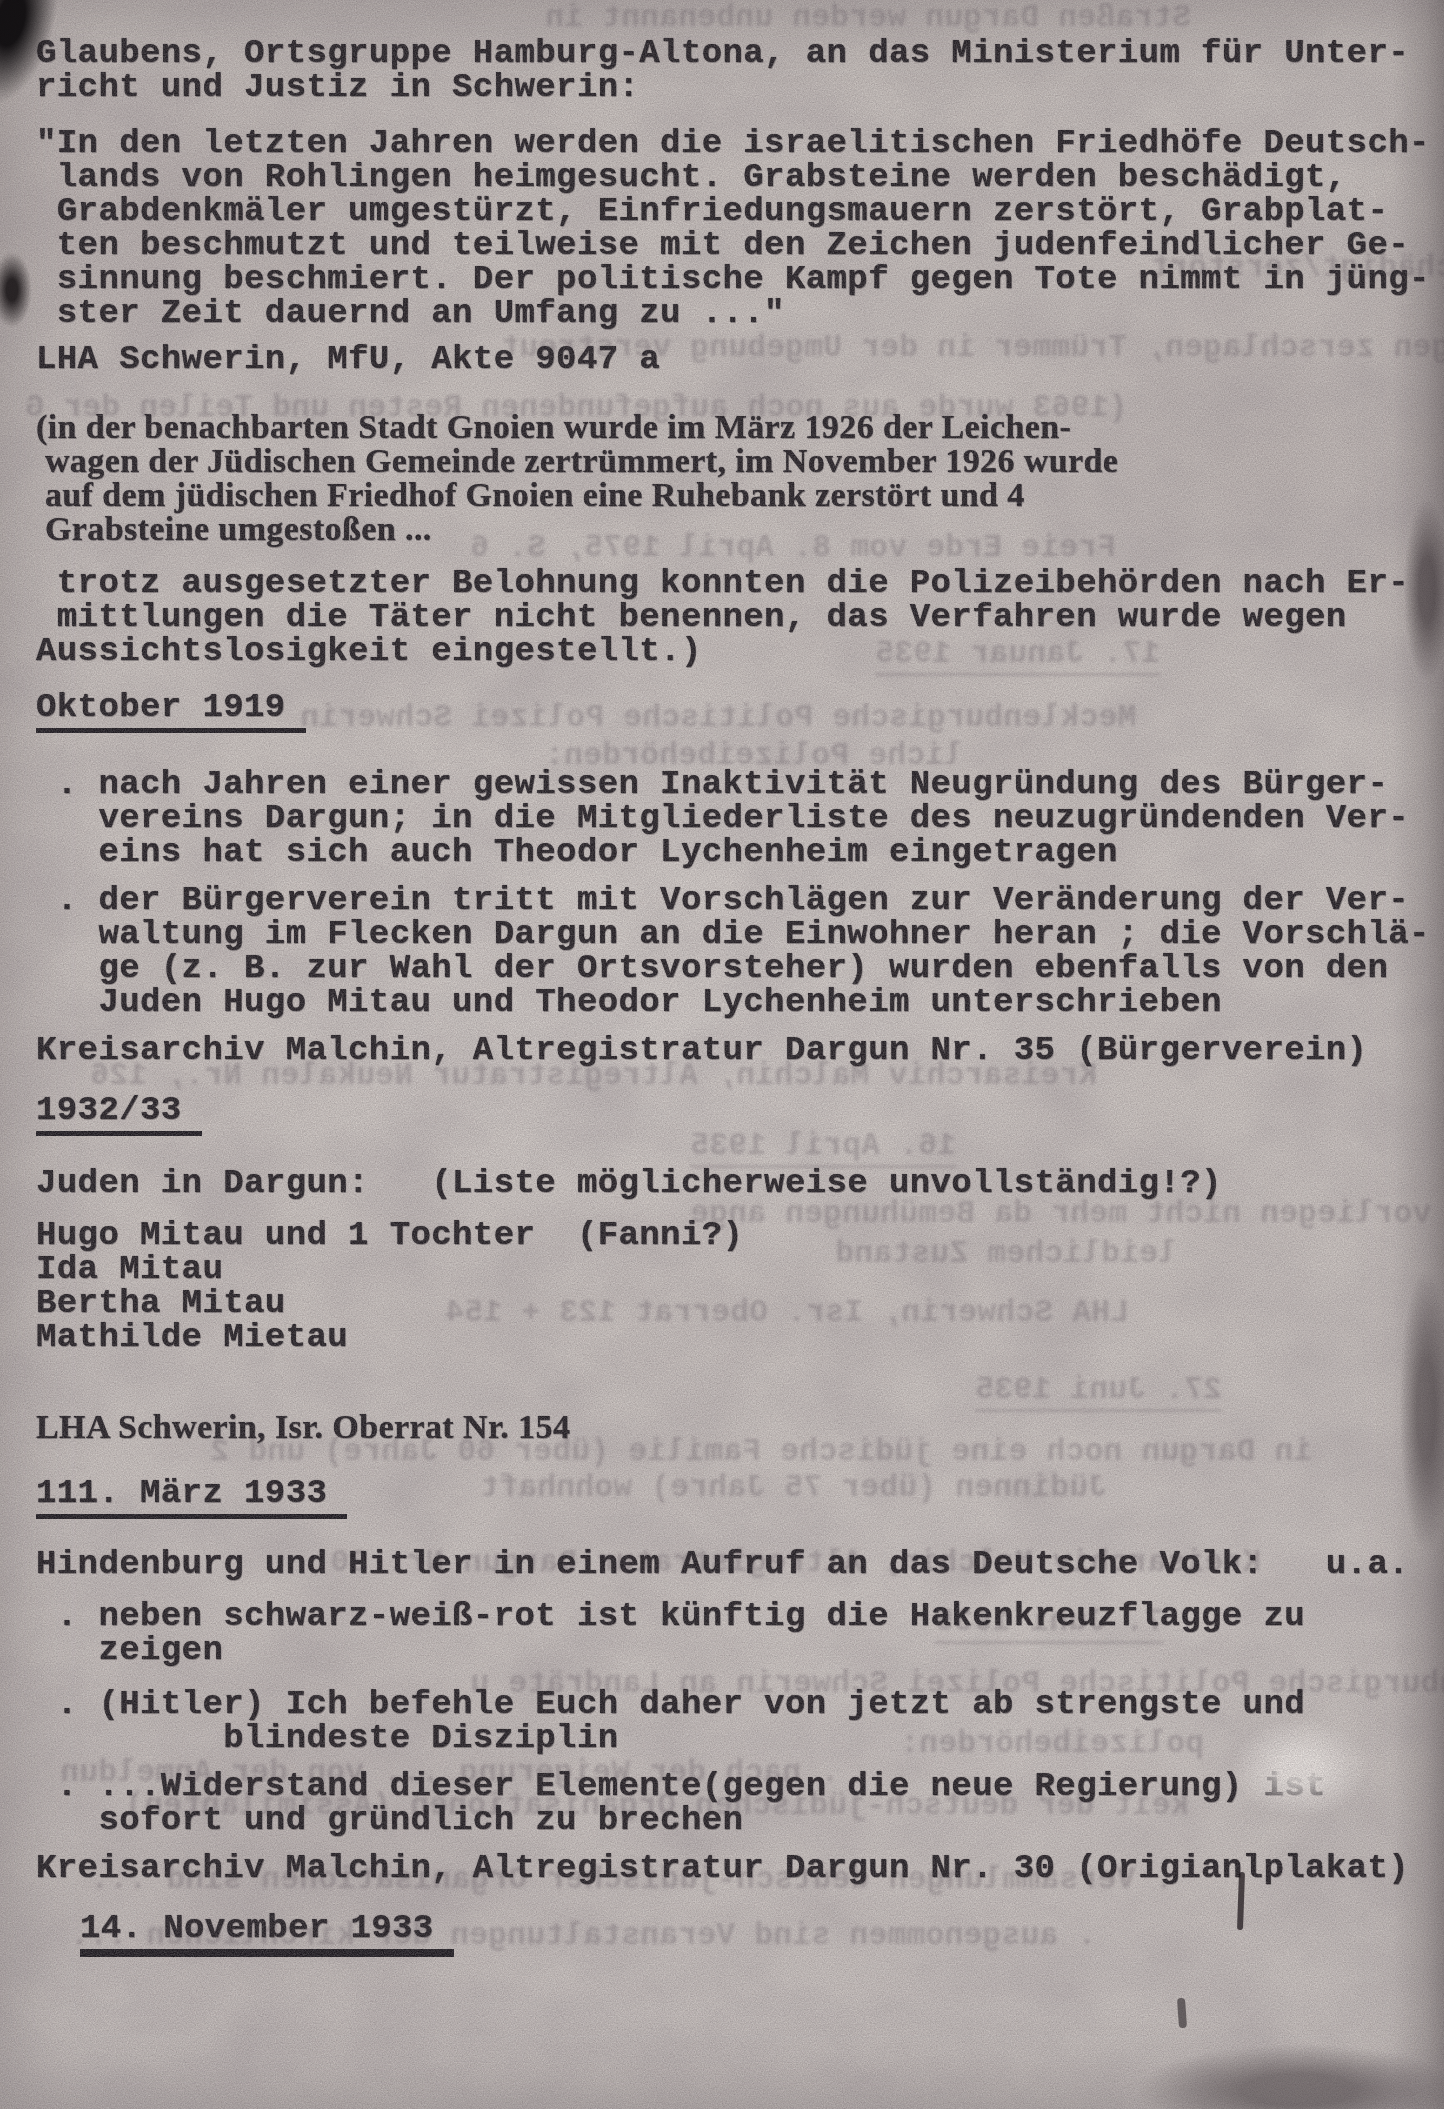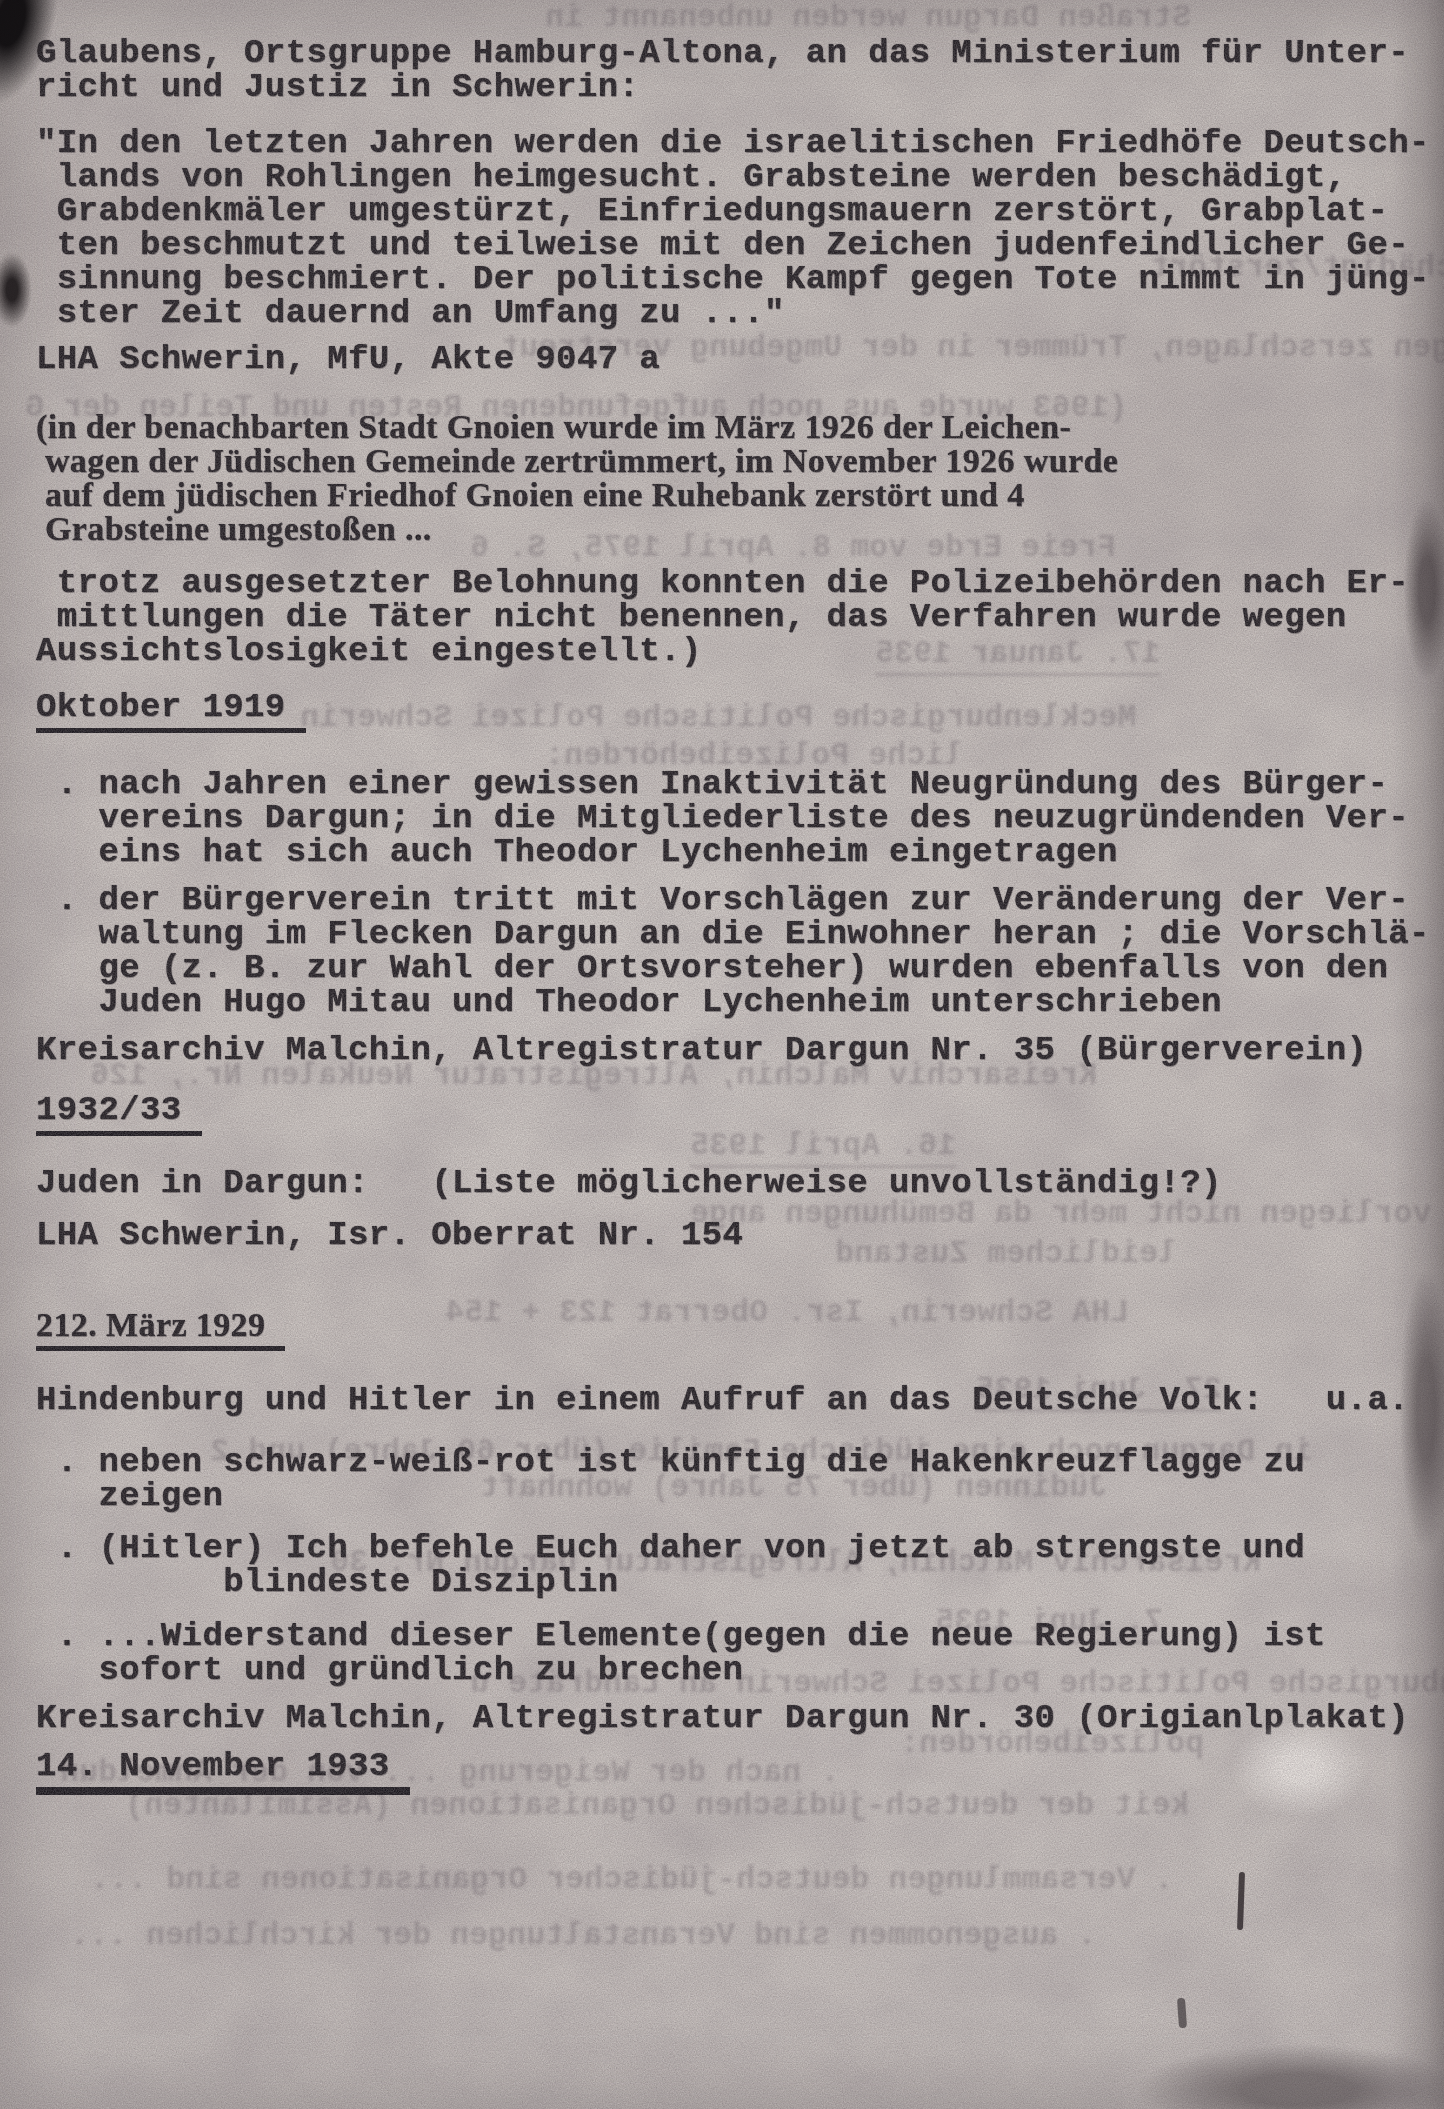--- a/index.html
+++ b/index.html
@@ -136,22 +136,26 @@
       <div class="block bullet"> . nach Jahren einer gewissen Inaktivität Neugründung des Bürger-
    vereins Dargun; in die Mitgliederliste des neuzugründenden Ver-
    eins hat sich auch Theodor Lychenheim eingetragen</div>
       <div class="block bullet"> . der Bürgerverein tritt mit Vorschlägen zur Veränderung der Ver-
    waltung im Flecken Dargun an die Einwohner heran ; die Vorschlä-
    ge (z. B. zur Wahl der Ortsvorsteher) wurden ebenfalls von den
    Juden Hugo Mitau und Theodor Lychenheim unterschrieben</div>
       <div class="block source">Kreisarchiv Malchin, Altregistratur Dargun Nr. 35 (Bürgerverein)</div>
       <div class="block date-heading"><span class="hu">1932/33</span></div>
       <div class="block paragraph">Juden in Dargun:   (Liste möglicherweise unvollständig!?)</div>
+      <div class="block paragraph">Hugo Mitau und 1 Tochter  (Fanni?)
+Ida Mitau
+Bertha Mitau
+Mathilde Mietau</div>
       <div class="block source">LHA Schwerin, Isr. Oberrat Nr. 154</div>
-      <div class="block date-heading"><span class="hu">212. März 1929</span></div>
+      <div class="block date-heading"><span class="hu">111. März 1933</span></div>
       <div class="block paragraph">Hindenburg und Hitler in einem Aufruf an das Deutsche Volk:   u.a.</div>
       <div class="block bullet"> . neben schwarz-weiß-rot ist künftig die Hakenkreuzflagge zu
    zeigen</div>
       <div class="block bullet"> . (Hitler) Ich befehle Euch daher von jetzt ab strengste und
          blindeste Disziplin</div>
       <div class="block bullet"> . ...Widerstand dieser Elemente(gegen die neue Regierung) ist
    sofort und gründlich zu brechen</div>
       <div class="block source">Kreisarchiv Malchin, Altregistratur Dargun Nr. 30 (Origianlplakat)</div>
       <div class="block date-heading"><span class="hu heavy">14. November 1933</span></div>
     </div>

